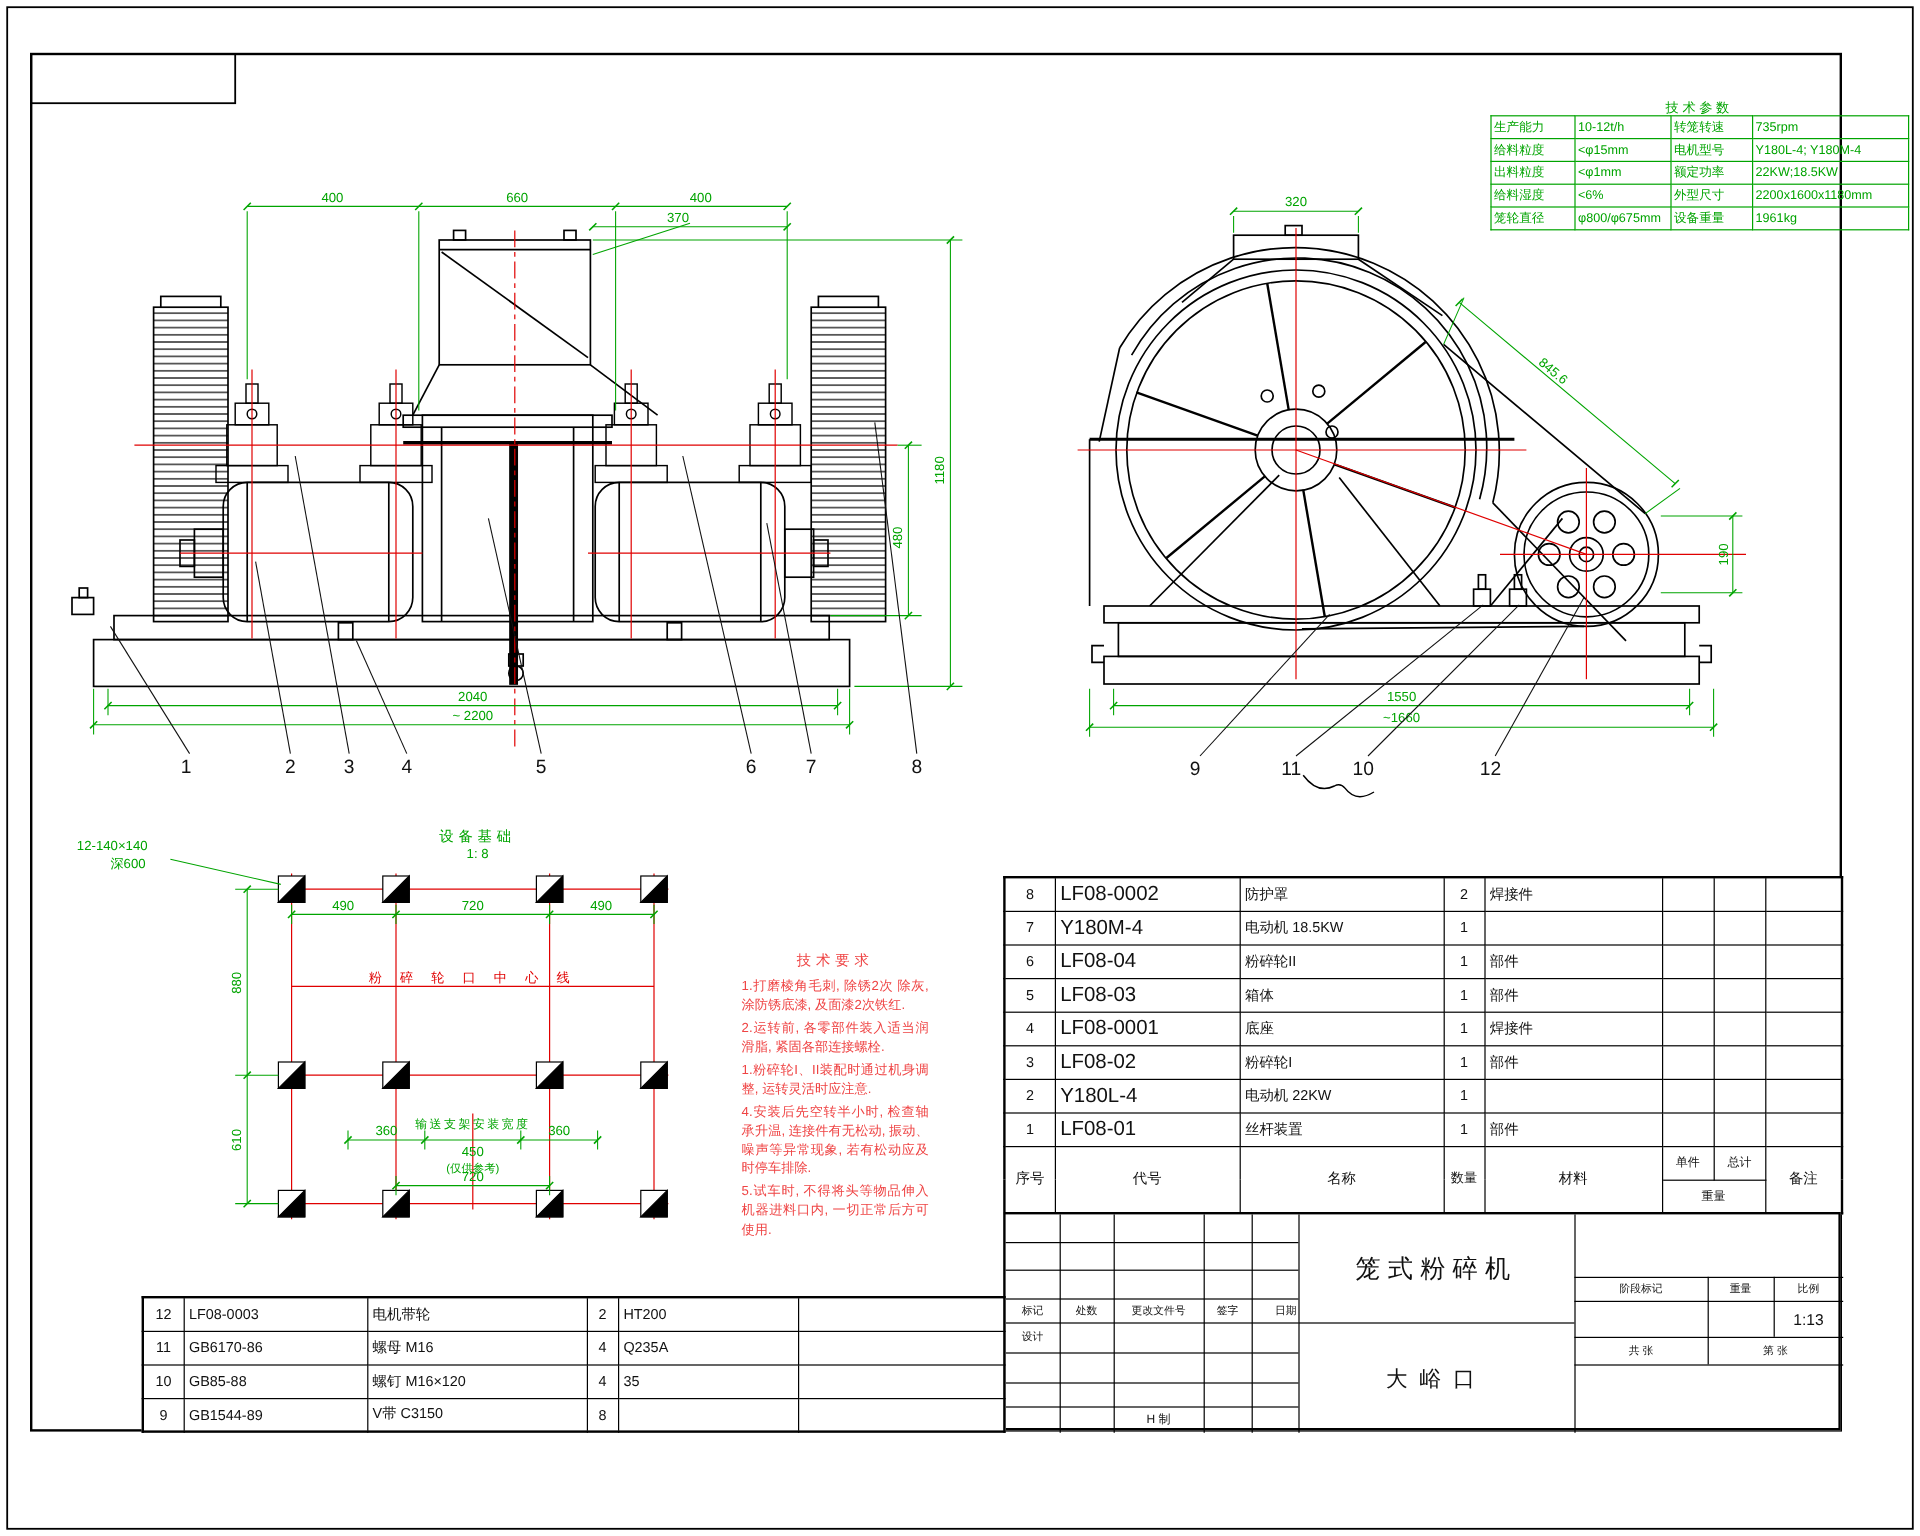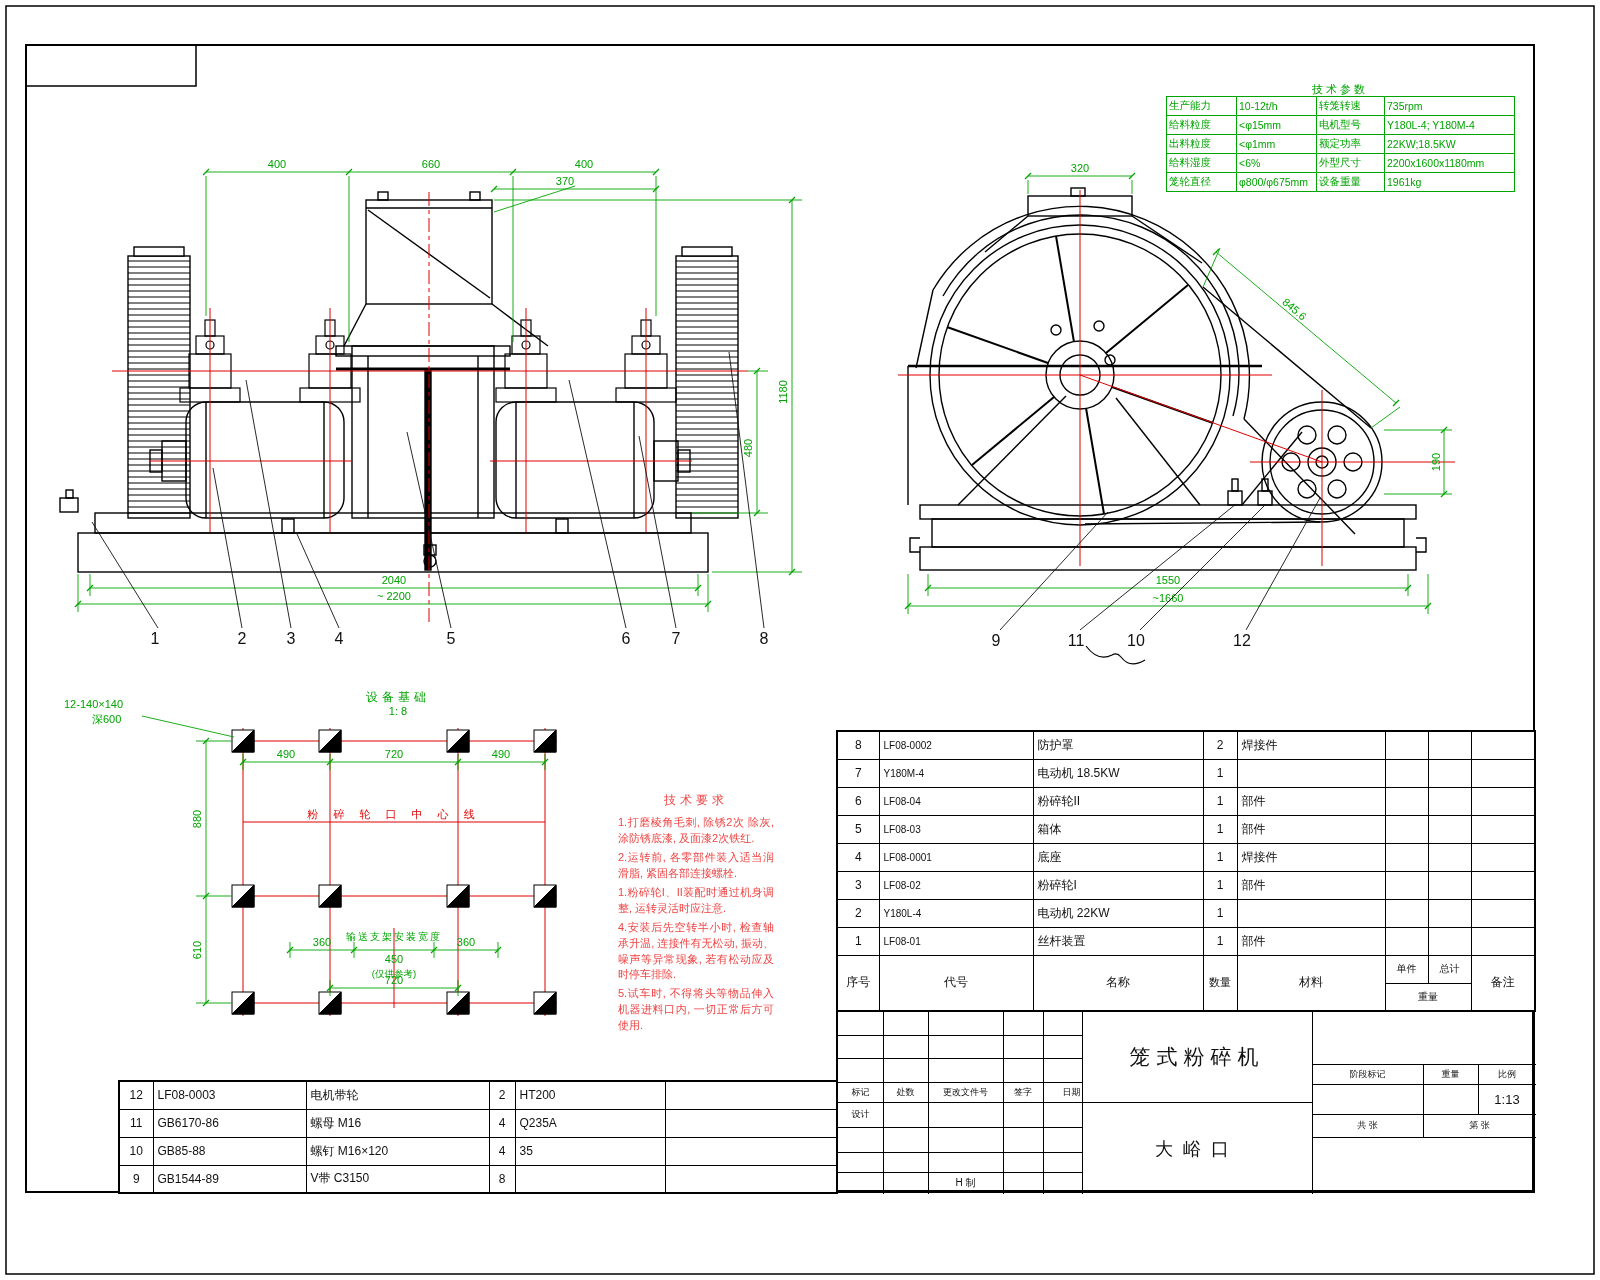--- a/index.html
+++ b/index.html
@@ -3,33 +3,33 @@
 <meta charset="utf-8">
 <style>
   html,body{margin:0;padding:0;}
   body{width:1600px;height:1280px;background:#fff;position:relative;
        font-family:"Liberation Sans","DejaVu Sans",sans-serif;color:#111;overflow:hidden;}
   .abs{position:absolute;}
   svg text{font-family:"Liberation Sans","DejaVu Sans",sans-serif;}
   .dimt{fill:#00a400;font-size:11px;}
   .callout{fill:#111;font-size:16px;}
   
-  .tp{left:1166px;top:82px;width:348px;}
+  .tp{left:1242px;top:82px;width:348px;}
   .tp-title{color:#00a400;font-size:11px;text-align:center;height:14px;letter-spacing:3px;}
   .tp table{border-collapse:collapse;table-layout:fixed;width:348px;}
   .tp td{border:1px solid #00a400;color:#00a400;font-size:10.5px;height:18px;
          padding:0 2px;white-space:nowrap;overflow:hidden;}
   
   table.blk{border-collapse:collapse;table-layout:fixed;background:#fff;}
   table.blk td,table.blk th{border:1px solid #000;font-weight:normal;font-size:12px;
          padding:0 4px;box-sizing:border-box;white-space:nowrap;overflow:hidden;text-align:left;}
   table.blk .c{text-align:center;padding:0;}
   table.blk td{height:28px;}
   .bom{left:836px;top:730px;width:698px;border:2px solid #000;}
-  .bom .code{font-size:10px;}
+  .bom .code{font-size:17px;}
   .ltab{left:118px;top:1080px;width:718px;border:2px solid #000;}
   
   .tb{left:836px;top:1010px;width:698px;height:182px;border:2px solid #000;box-sizing:border-box;background:#fff;}
   .tb .ln{position:absolute;background:#000;}
   .tb .lbl{position:absolute;font-size:9px;display:flex;align-items:center;justify-content:center;
            white-space:nowrap;overflow:hidden;}
   
   .tr-blk{left:618px;top:792px;width:156px;color:#ef4444;}
   .tr-title{font-size:12px;text-align:center;letter-spacing:4px;margin-bottom:6px;}
   .tr-blk p{font-size:11px;line-height:1.45;margin:0 0 3px 0;text-align:justify;}

